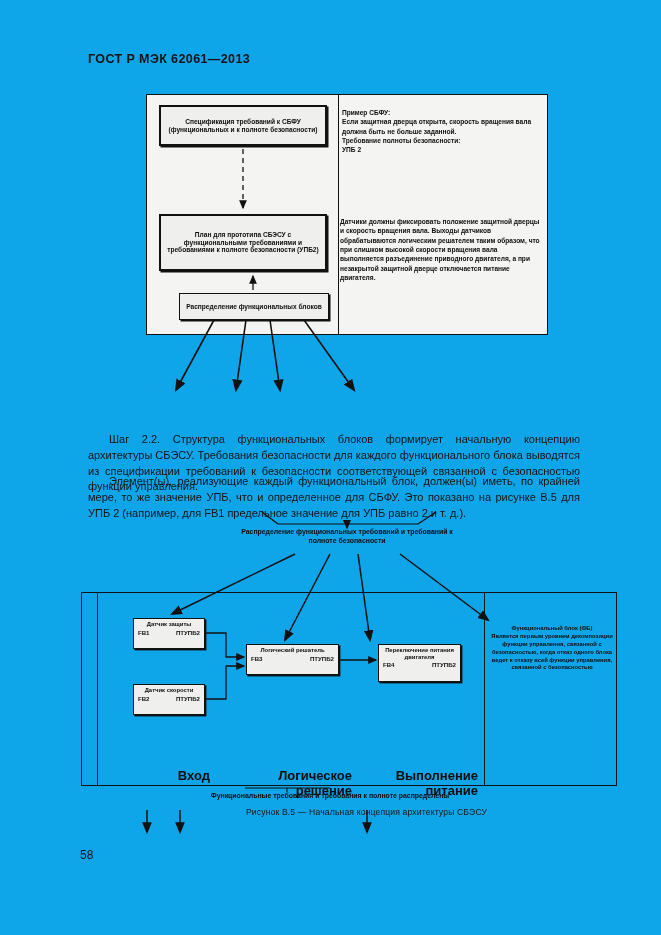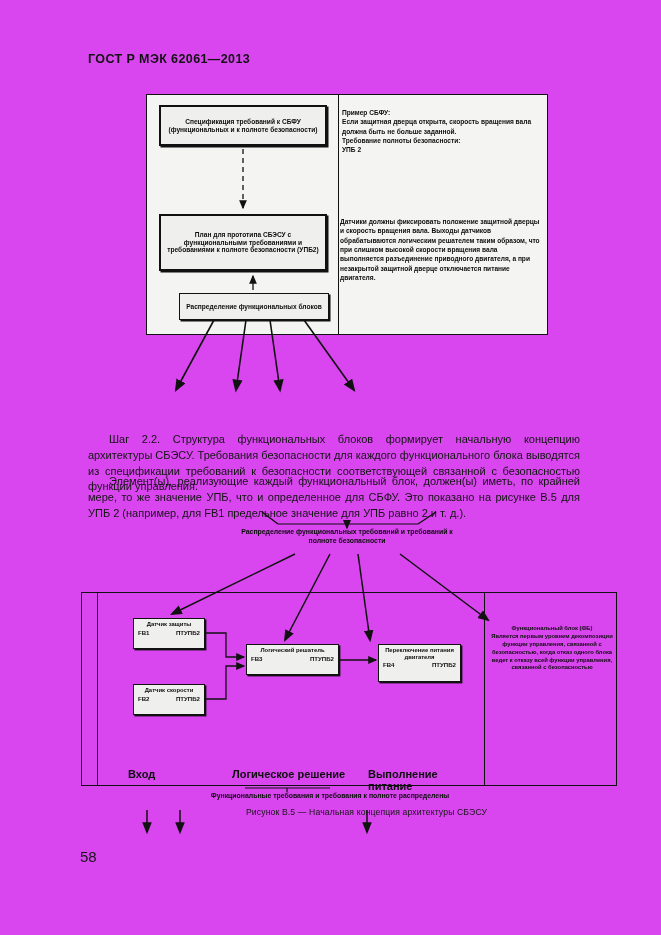--- a/index.html
+++ b/index.html
@@ -8,21 +8,21 @@
     height: 935px;
     background: #f2f2f0;
     font-family: "Liberation Sans", sans-serif;
     color: #1a1a1a;
     position: relative;
     overflow: hidden;
   }
   .page {
     position: absolute;
     inset: 0;
-    background: #d946ef;
+    background: #0ea5e9;
   }
 
   
   .doc-header {
     position: absolute;
     left: 88px;
     top: 52px;
     font-size: 12.5px;
     font-weight: bold;
     letter-spacing: 0.4px;
@@ -210,22 +210,22 @@
     font-size: 5.8px;
     font-weight: bold;
     line-height: 1.36;
     color: #0d0d0d;
     filter: blur(0.32px);
   }
 
   .col-label {
     position: absolute;
     top: 248px;
-    text-align: left;
-    font-size: 11px;
+    text-align: right;
+    font-size: 13px;
     font-weight: bold;
     color: #0d0d0d;
     filter: blur(0.28px);
   }
   #cl-1 { left: 48px; width: 82px; }
   #cl-2 { left: 152px; width: 120px; }
   #cl-3 { left: 288px; width: 110px; }
 
   #b5-bottom-label {
     position: absolute;
@@ -237,21 +237,21 @@
     font-weight: bold;
     line-height: 1.3;
     color: #0d0d0d;
     filter: blur(0.3px);
   }
 
   .page-num {
     position: absolute;
     left: 80px;
     top: 848px;
-    font-size: 15px;
+    font-size: 12px;
     color: #161616;
   }
 </style>
 </head>
 <body>
 
 <div class="page">
 
   <div class="doc-header">ГОСТ Р МЭК 62061—2013</div>
 

